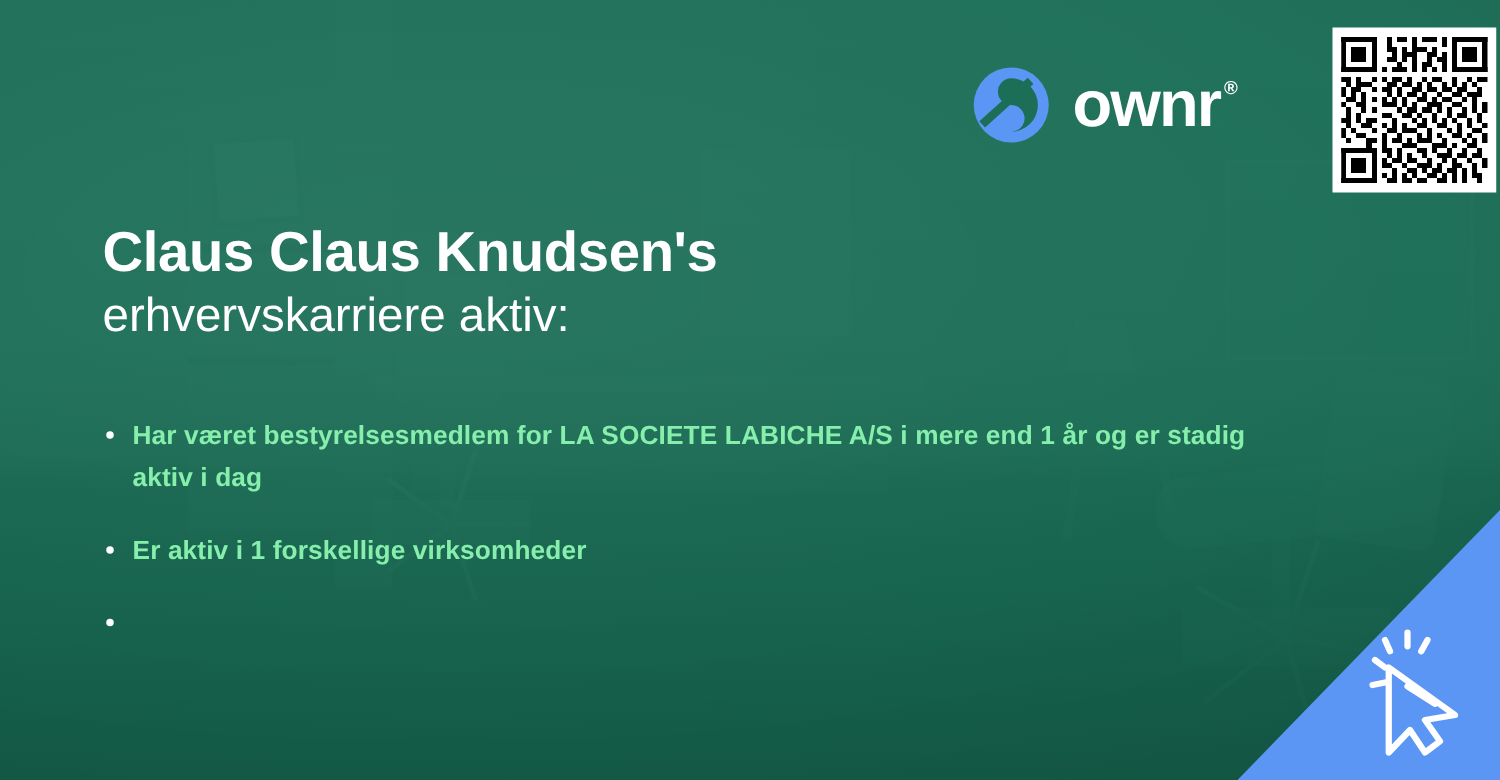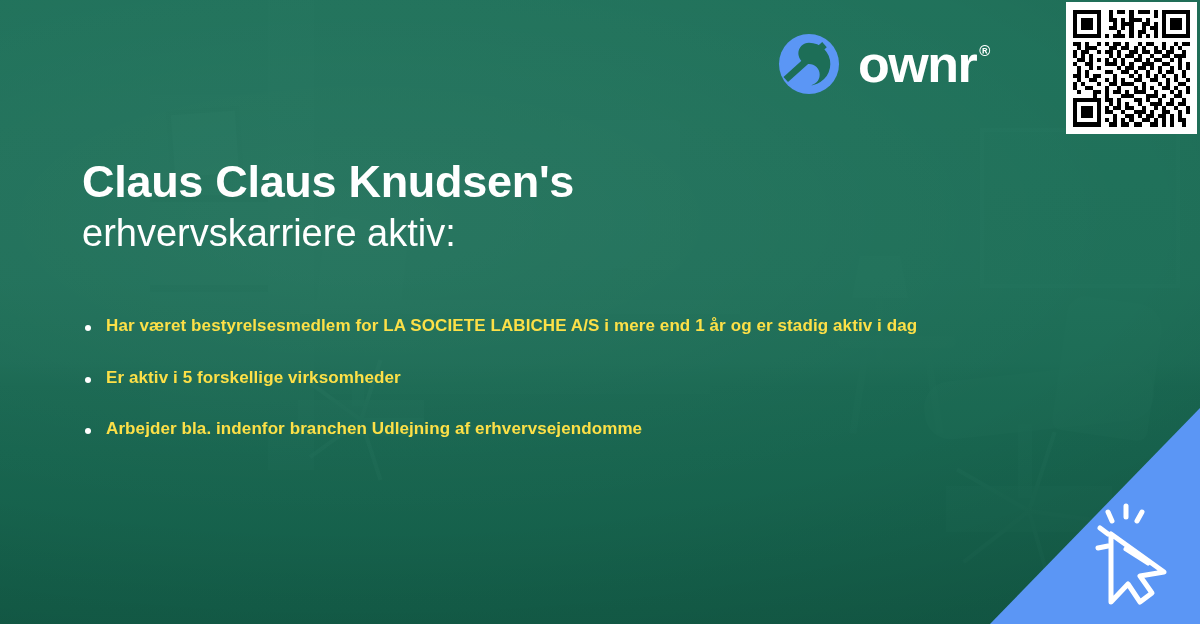--- a/index.html
+++ b/index.html
@@ -90,21 +90,21 @@
       rgba(20,94,73,.92) 100%);
   }
   .vign {
     position:absolute; inset:0;
     background:radial-gradient(120% 90% at 30% 35%,
       rgba(255,255,255,.045) 0%, rgba(0,0,0,0) 55%,
       rgba(0,0,0,.14) 100%);
   }
 
   
-  .content { position:absolute; inset:0; }
+  .content { position:absolute; inset:0;margin-top:20px; }
 
   
   .logo {
     position:absolute; left:778px; top:33px;
     display:flex; align-items:center; gap:18px;
   }
   .logo-mark { width:62px; height:62px; display:block; }
   .logo-word {
     display:flex; align-items:flex-start;
     color:#ffffff; font-size:52px; font-weight:bold;
@@ -129,21 +129,21 @@
   .subtitle {
     position:absolute; left:82px; top:211px;
     color:#ffffff; font-size:38px; font-weight:normal;
     letter-spacing:0px; line-height:1.2;
   }
 
   
   .bullets { position:absolute; left:82px; top:312px; width:960px; }
   .bullet {
     position:relative;
-    color:#fde047; font-size:17px; font-weight:bold;
+    color:#86efac; font-size:21px; font-weight:bold;
     line-height:1.62; letter-spacing:.1px;
     padding-left:24px; margin-bottom:24px;
   }
   .bullet:last-child { margin-bottom:0; }
   .bullet .dot {
     position:absolute; left:3px; top:13px;
     width:6px; height:6px; border-radius:50%; background:#ffffff;
   }
 
   
@@ -445,25 +445,24 @@
     <div class="title">Claus Claus Knudsen's</div>
     <div class="subtitle">erhvervskarriere aktiv:</div>
 
     <div class="bullets">
       <div class="bullet">
         <span class="dot"></span>
         <span>Har været bestyrelsesmedlem for LA SOCIETE LABICHE A/S i mere end 1 år og er stadig aktiv i dag</span>
       </div>
       <div class="bullet">
         <span class="dot"></span>
-        <span>Er aktiv i 5 forskellige virksomheder</span>
+        <span>Er aktiv i 1 forskellige virksomheder</span>
       </div>
       <div class="bullet">
         <span class="dot"></span>
-        <span>Arbejder bla. indenfor branchen Udlejning af erhvervsejendomme</span>
       </div>
     </div>
 
     <div class="corner"></div>
     <div class="cursor">
       <svg viewBox="0 0 108 112" xmlns="http://www.w3.org/2000/svg" fill="none" stroke="#ffffff" stroke-width="5" stroke-linecap="round" stroke-linejoin="round">
         <path d="M22 34 L30 40"></path>
         <path d="M30 18 L34 27"></path>
         <path d="M48 12 L48 23"></path>
         <path d="M64 18 L59 27"></path>

